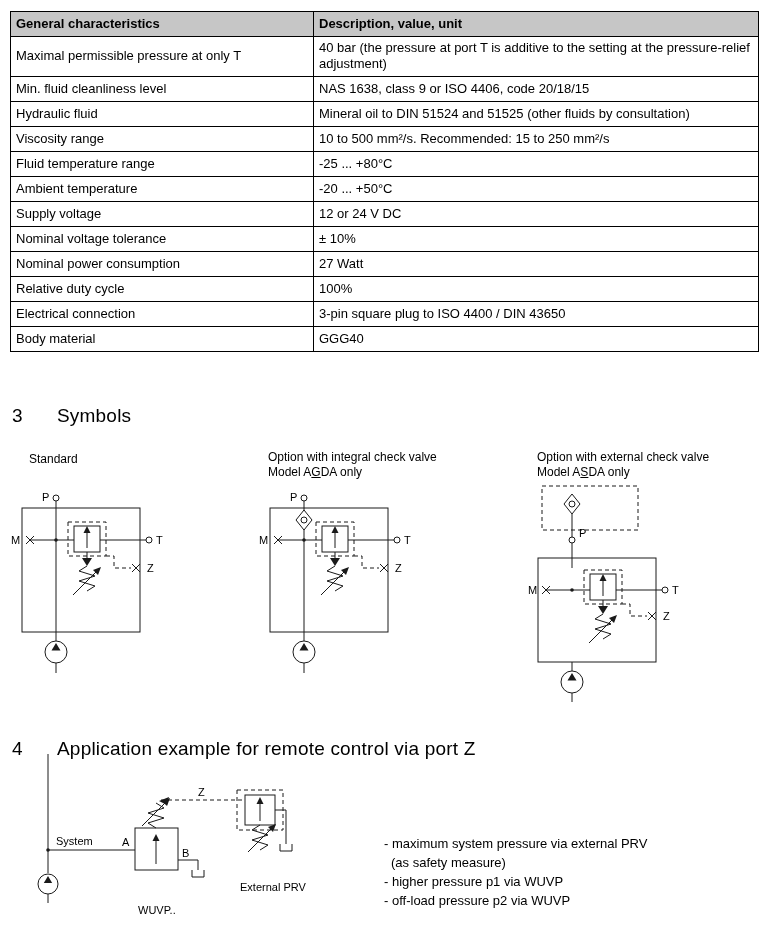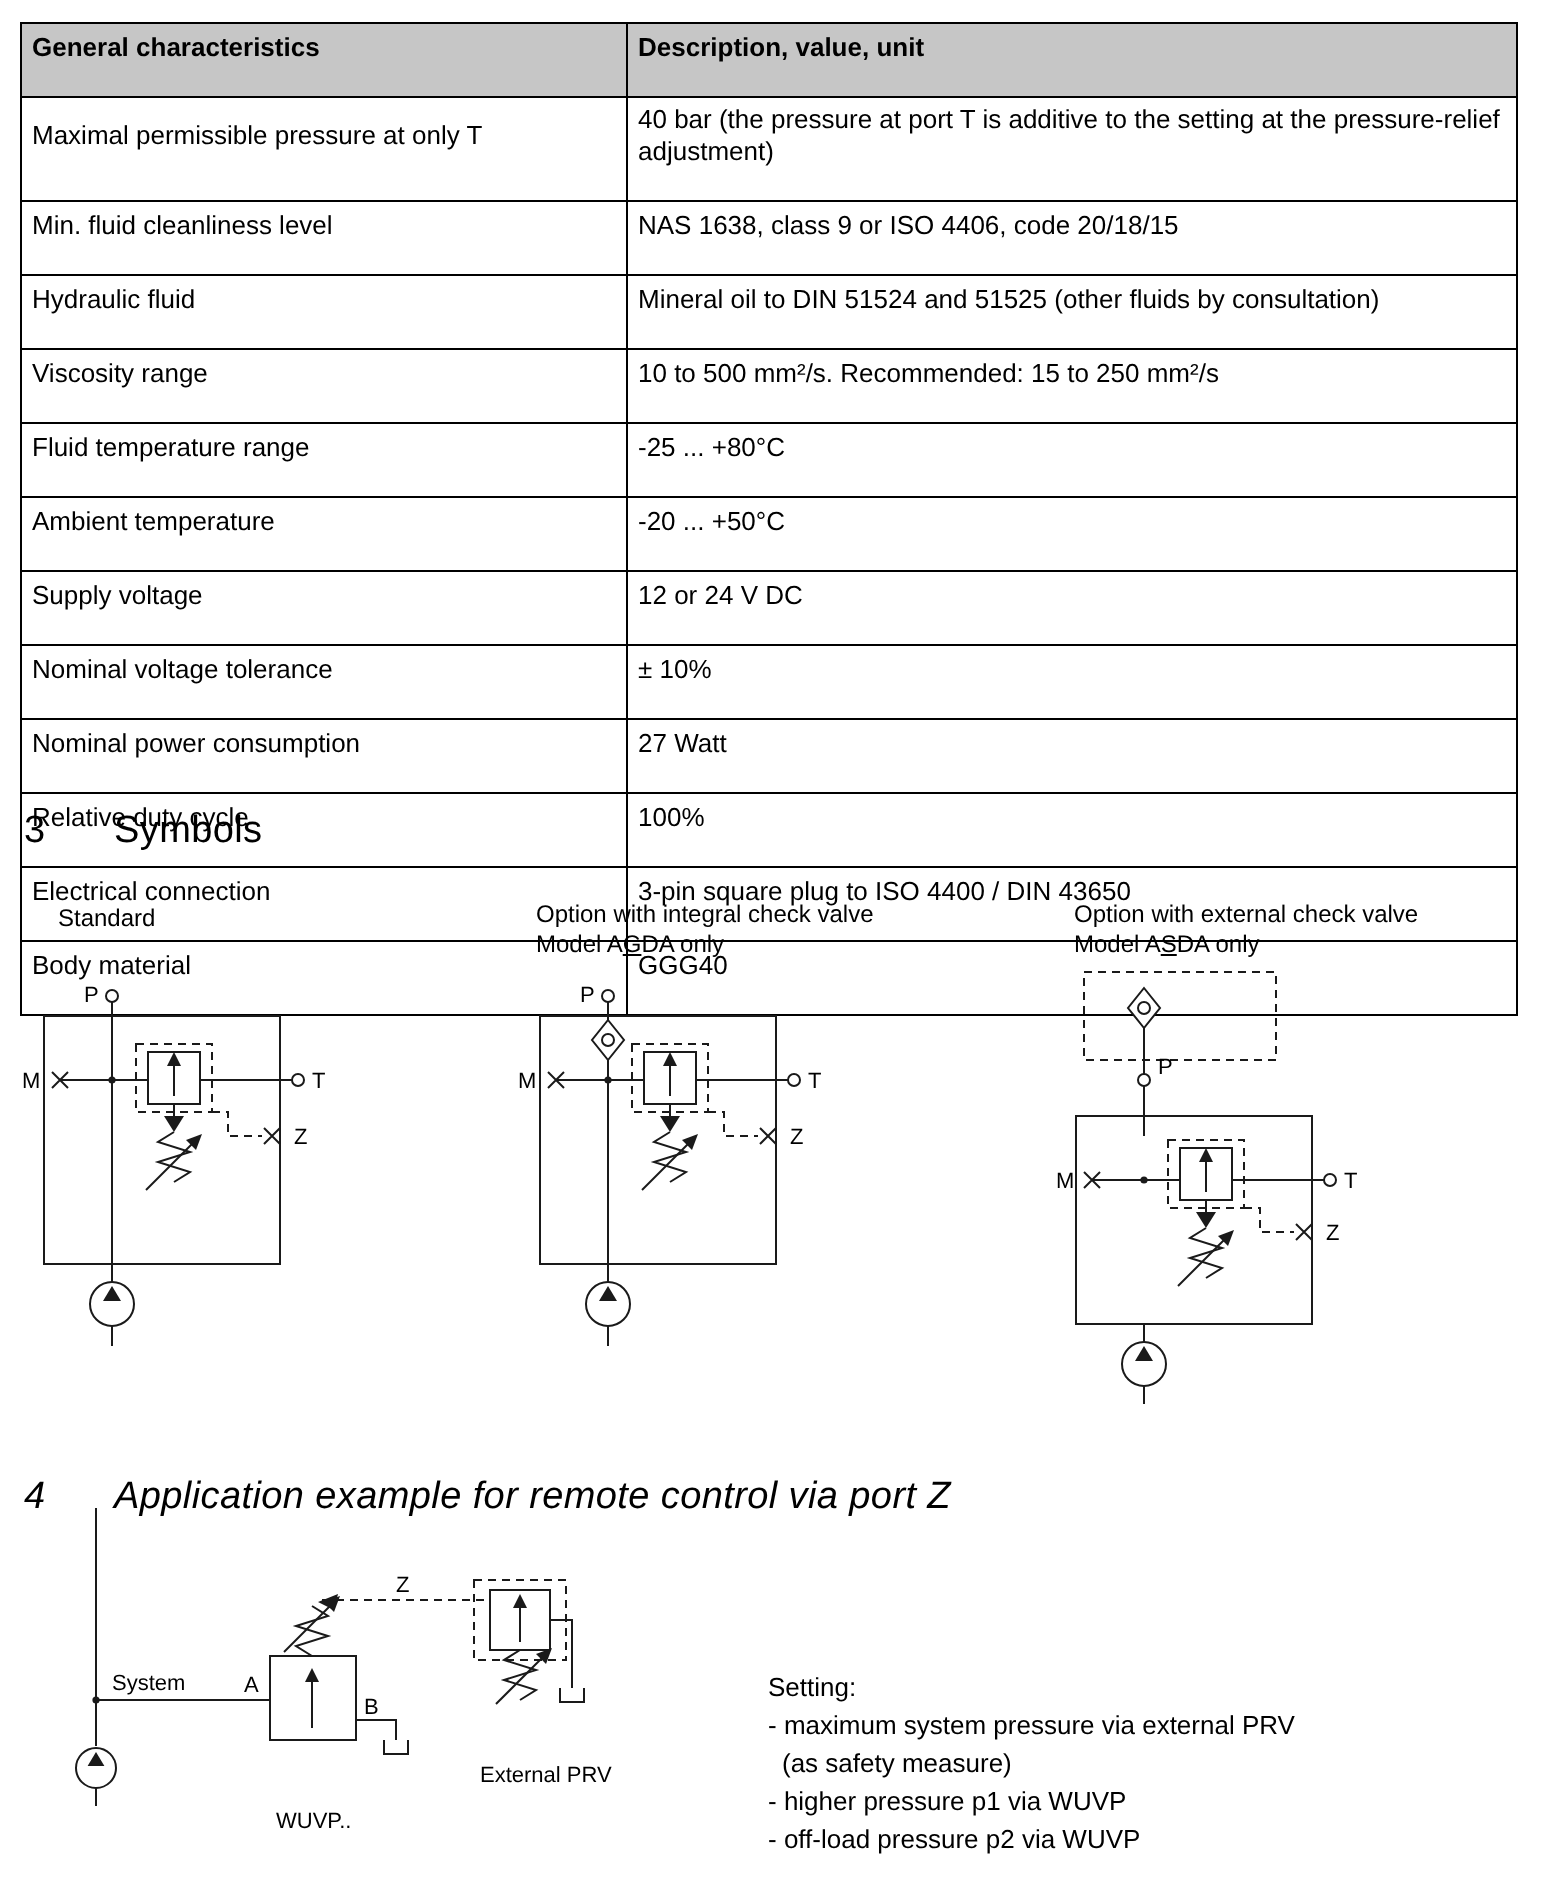--- a/index.html
+++ b/index.html
@@ -2,30 +2,30 @@
 <html><head>
 <meta charset="utf-8">
 <style>
   html,body{margin:0;padding:0;background:#fff;}
   #page{position:relative;width:771px;height:952px;background:#ffffff;
         font-family:"Liberation Sans",sans-serif;color:#000;overflow:hidden;}
 
   
   .spec-table{position:absolute;left:10px;top:11px;width:749px;
               border-collapse:collapse;font-size:13px;table-layout:fixed;}
-  .spec-table th,.spec-table td{border:1px solid #000;padding:3px 5px 16px 5px;
+  .spec-table th,.spec-table td{border:1px solid #000;padding:3px 5px 4px 5px;
               text-align:left;vertical-align:middle;line-height:16px;height:17px;}
   .spec-table th{background:#c6c6c6;font-weight:bold;}
 
   
   .section-heading{position:absolute;left:12px;font-size:19px;font-weight:400;
                    letter-spacing:.2px;white-space:nowrap;}
   .section-heading .num{display:inline-block;width:45px;}
   #heading-symbols{top:405px;}
-  #heading-application{top:738px;font-style:italic;}
+  #heading-application{top:738px;}
 
   
   .diag-label{position:absolute;font-size:12px;line-height:15px;}
   #label-standard{left:16px;top:452px;margin-left:13px;}
   #label-agda{left:268px;top:450px;}
   #label-asda{left:537px;top:450px;}
   .u{text-decoration:underline;}
 
   
   svg{position:absolute;overflow:visible;}
@@ -303,20 +303,19 @@
       <polygon class="fil" points="246,74 238,77 243,82"></polygon>
       <path class="ln" d="M245,60 H256 V94"></path>
       <path class="ln" d="M250,94 V101 H262 V94"></path>
     </g>
 
     <text x="108" y="164">WUVP..</text>
     <text x="210" y="141">External PRV</text>
   </svg>
 
   <div id="settings">
-    <div>Setting:</div>
     <div>- maximum system pressure via external PRV</div>
     <div class="indent">(as safety measure)</div>
     <div>- higher pressure p1 via WUVP</div>
     <div>- off-load pressure p2 via WUVP</div>
   </div>
 
 </div>
 
 </body></html>

